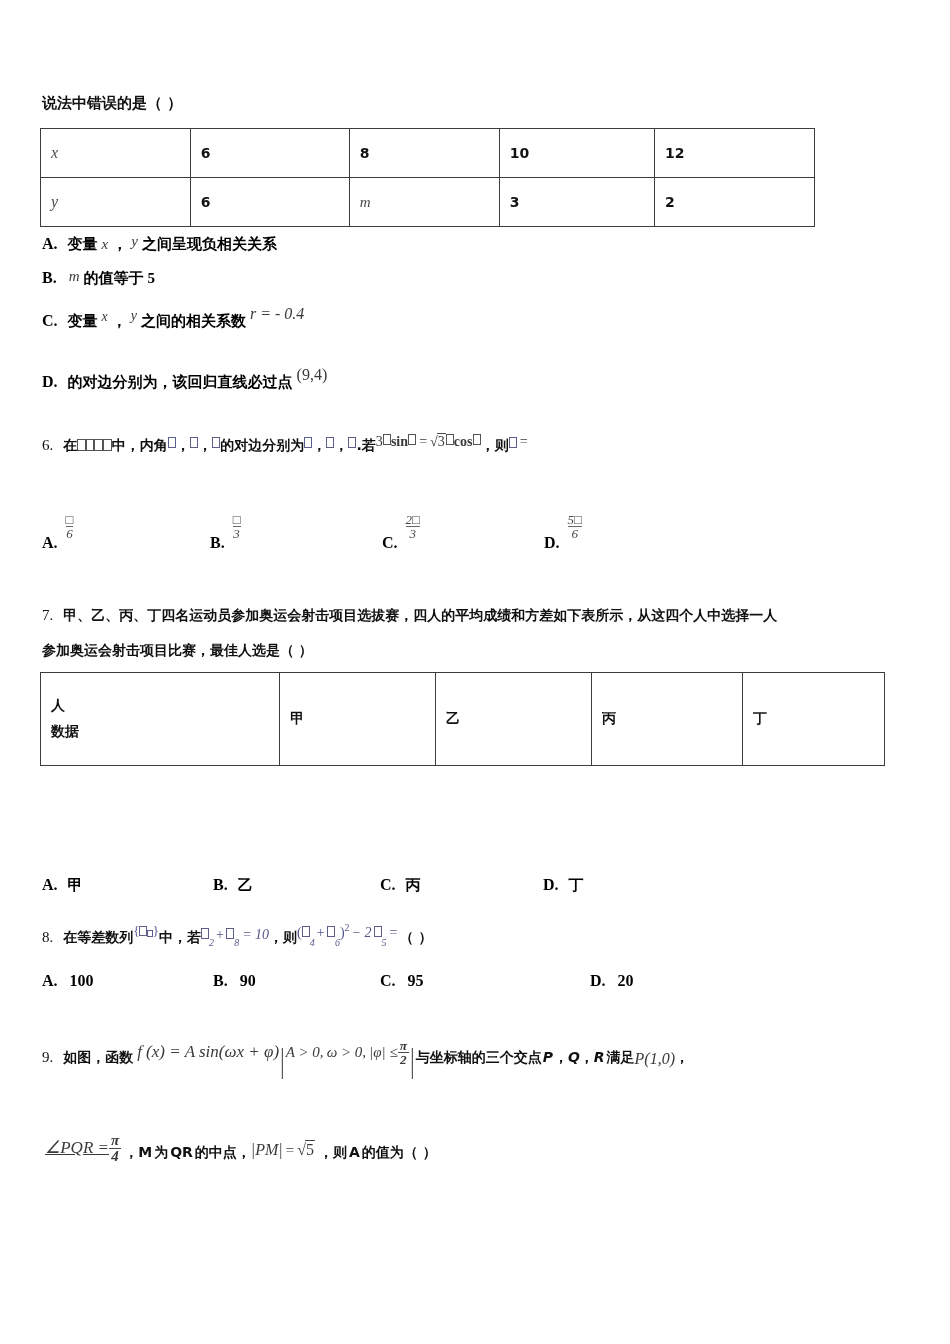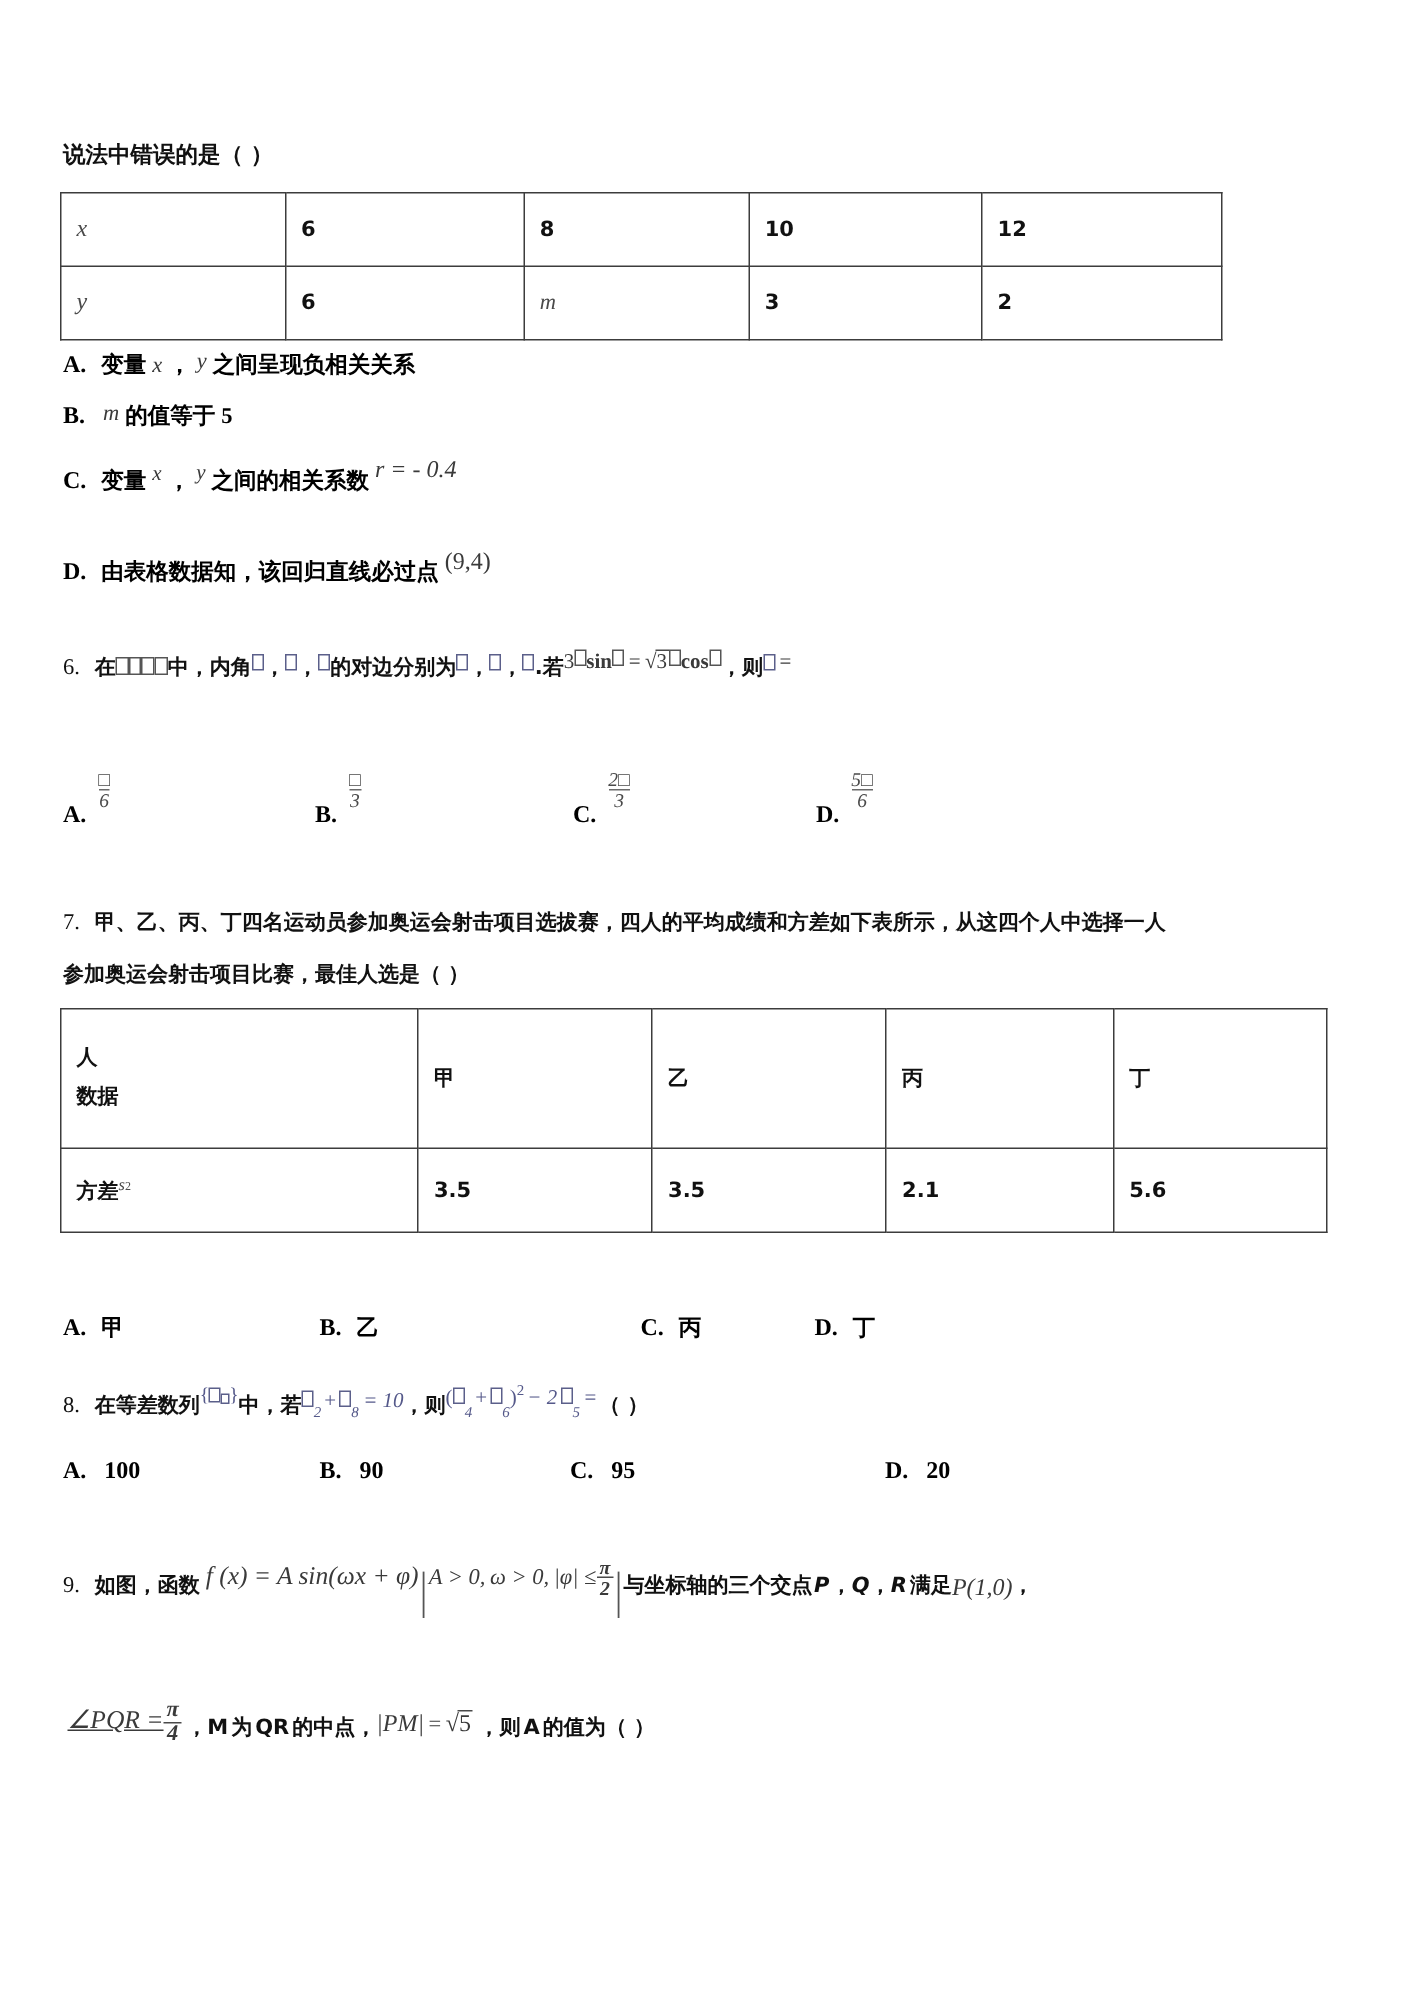--- a/index.html
+++ b/index.html
@@ -217,21 +217,21 @@
     <span class="choice-cjk" style="margin-left:6px;">变量</span>
     <span class="mi" style="font-size:14px; vertical-align:5px;">x</span>
     <span class="choice-cjk">，</span>
     <span class="mi" style="font-size:14px; vertical-align:6px;">y</span>
     <span class="choice-cjk">之间的相关系数</span>
     <span class="mi" style="font-size:16px; vertical-align:7px;">r = - 0.4</span>
   </div>
 
   <div class="abs" style="left:42px; top:366px;">
     <span class="choice-label">D.</span>
-    <span class="choice-cjk" style="margin-left:6px;">由表格数据知，该回归直线必过点</span>
+    <span class="choice-cjk" style="margin-left:6px;">的对边分别为，该回归直线必过点</span>
     <span class="mn" style="font-size:16px; vertical-align:7px;">(9,4)</span>
   </div>
 
   <div class="abs stem" style="left:42px; top:431px; font-size:14px;">
     <span class="stem-num">6.</span>
     <span style="margin-left:5px;">在</span><span class="tofu"></span><span class="tofu"></span><span class="tofu"></span><span class="tofu"></span><span>中，内角</span><span class="tofu sm blue" style="vertical-align:2px;"></span><span>，</span><span class="tofu sm blue" style="vertical-align:2px;"></span><span>，</span><span class="tofu sm blue" style="vertical-align:2px;"></span><span>的对边分别为</span><span class="tofu sm blue" style="vertical-align:2px;"></span><span>，</span><span class="tofu sm blue" style="vertical-align:2px;"></span><span>，</span><span class="tofu sm blue" style="vertical-align:2px;"></span><span>.若</span><span class="mn" style="font-size:14px; vertical-align:4px;">3</span><span class="tofu sm" style="vertical-align:5px;"></span><span class="mrm" style="font-size:14px; vertical-align:4px;">sin</span><span class="tofu sm" style="vertical-align:5px;"></span><span class="mn" style="font-size:14px; vertical-align:4px; margin:0 3px;">=</span><span class="sqrt" style="font-size:14px; vertical-align:4px;"><span class="rad mrm">√</span><span class="rand mn">3</span></span><span class="tofu sm" style="vertical-align:5px;"></span><span class="mrm" style="font-size:14px; vertical-align:4px;">cos</span><span class="tofu sm" style="vertical-align:5px;"></span><span>，则</span><span class="tofu sm blue" style="vertical-align:2px;"></span><span class="mn" style="font-size:14px; vertical-align:4px; margin-left:3px;">=</span>
   </div>
 
   <div class="abs" style="left:42px; top:513px;">
     <span class="choice-label">A.</span>
@@ -275,41 +275,32 @@
         <tr>
       <td class="two-line" style="width:245px; height:80px;">
         <span>人</span><br>
         <span>数据</span>
       </td>
       <td style="width:155px;">甲</td>
       <td style="width:155px;">乙</td>
       <td style="width:150px;">丙</td>
       <td style="width:140px;">丁</td>
     </tr>
-    <tr>
-      <td style="height:55px;">
-        <span>方差</span><span class="mi sup" style="font-size:11px; color:#4a4a4a;">s</span><span class="mn sup" style="font-size:8px; color:#4a4a4a; vertical-align:super;">2</span>
-      </td>
-      <td>3.5</td>
-      <td>3.5</td>
-      <td>2.1</td>
-      <td>5.6</td>
-    </tr>
   </tbody>
     </table>
 
   <div class="abs" style="left:42px; top:876px;">
     <span class="choice-label">A.</span>
     <span class="choice-cjk" style="margin-left:6px;">甲</span>
   </div>
   <div class="abs" style="left:213px; top:876px;">
     <span class="choice-label">B.</span>
     <span class="choice-cjk" style="margin-left:6px;">乙</span>
   </div>
-  <div class="abs" style="left:380px; top:876px;margin-left:47px;">
+  <div class="abs" style="left:380px; top:876px;">
     <span class="choice-label">C.</span>
     <span class="choice-cjk" style="margin-left:6px;">丙</span>
   </div>
   <div class="abs" style="left:543px; top:876px;">
     <span class="choice-label">D.</span>
     <span class="choice-cjk" style="margin-left:6px;">丁</span>
   </div>
 
   <div class="abs stem" style="left:42px; top:920px; font-size:14px;">
     <span class="stem-num">8.</span>

